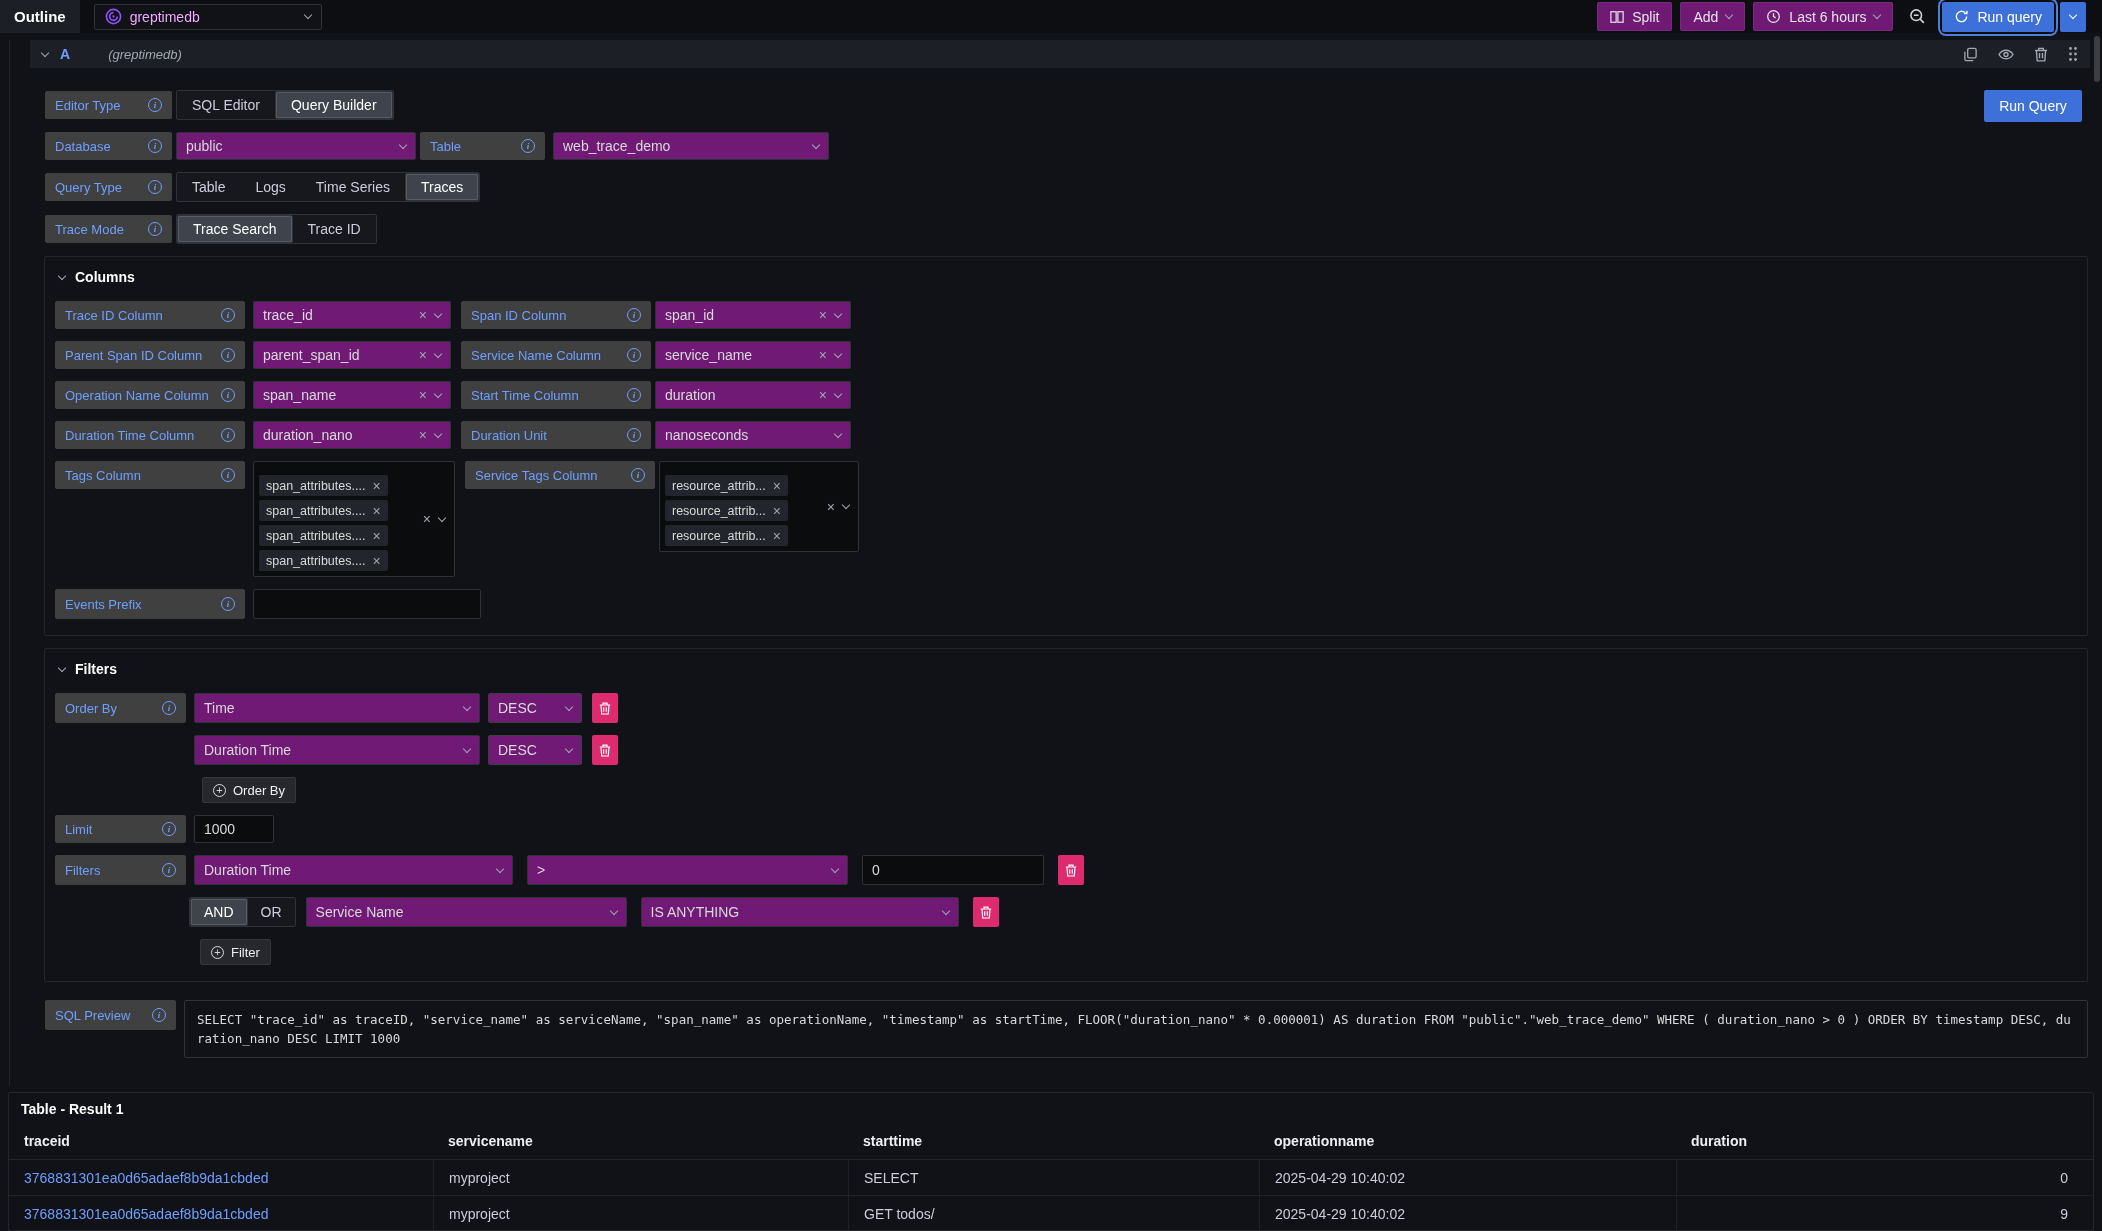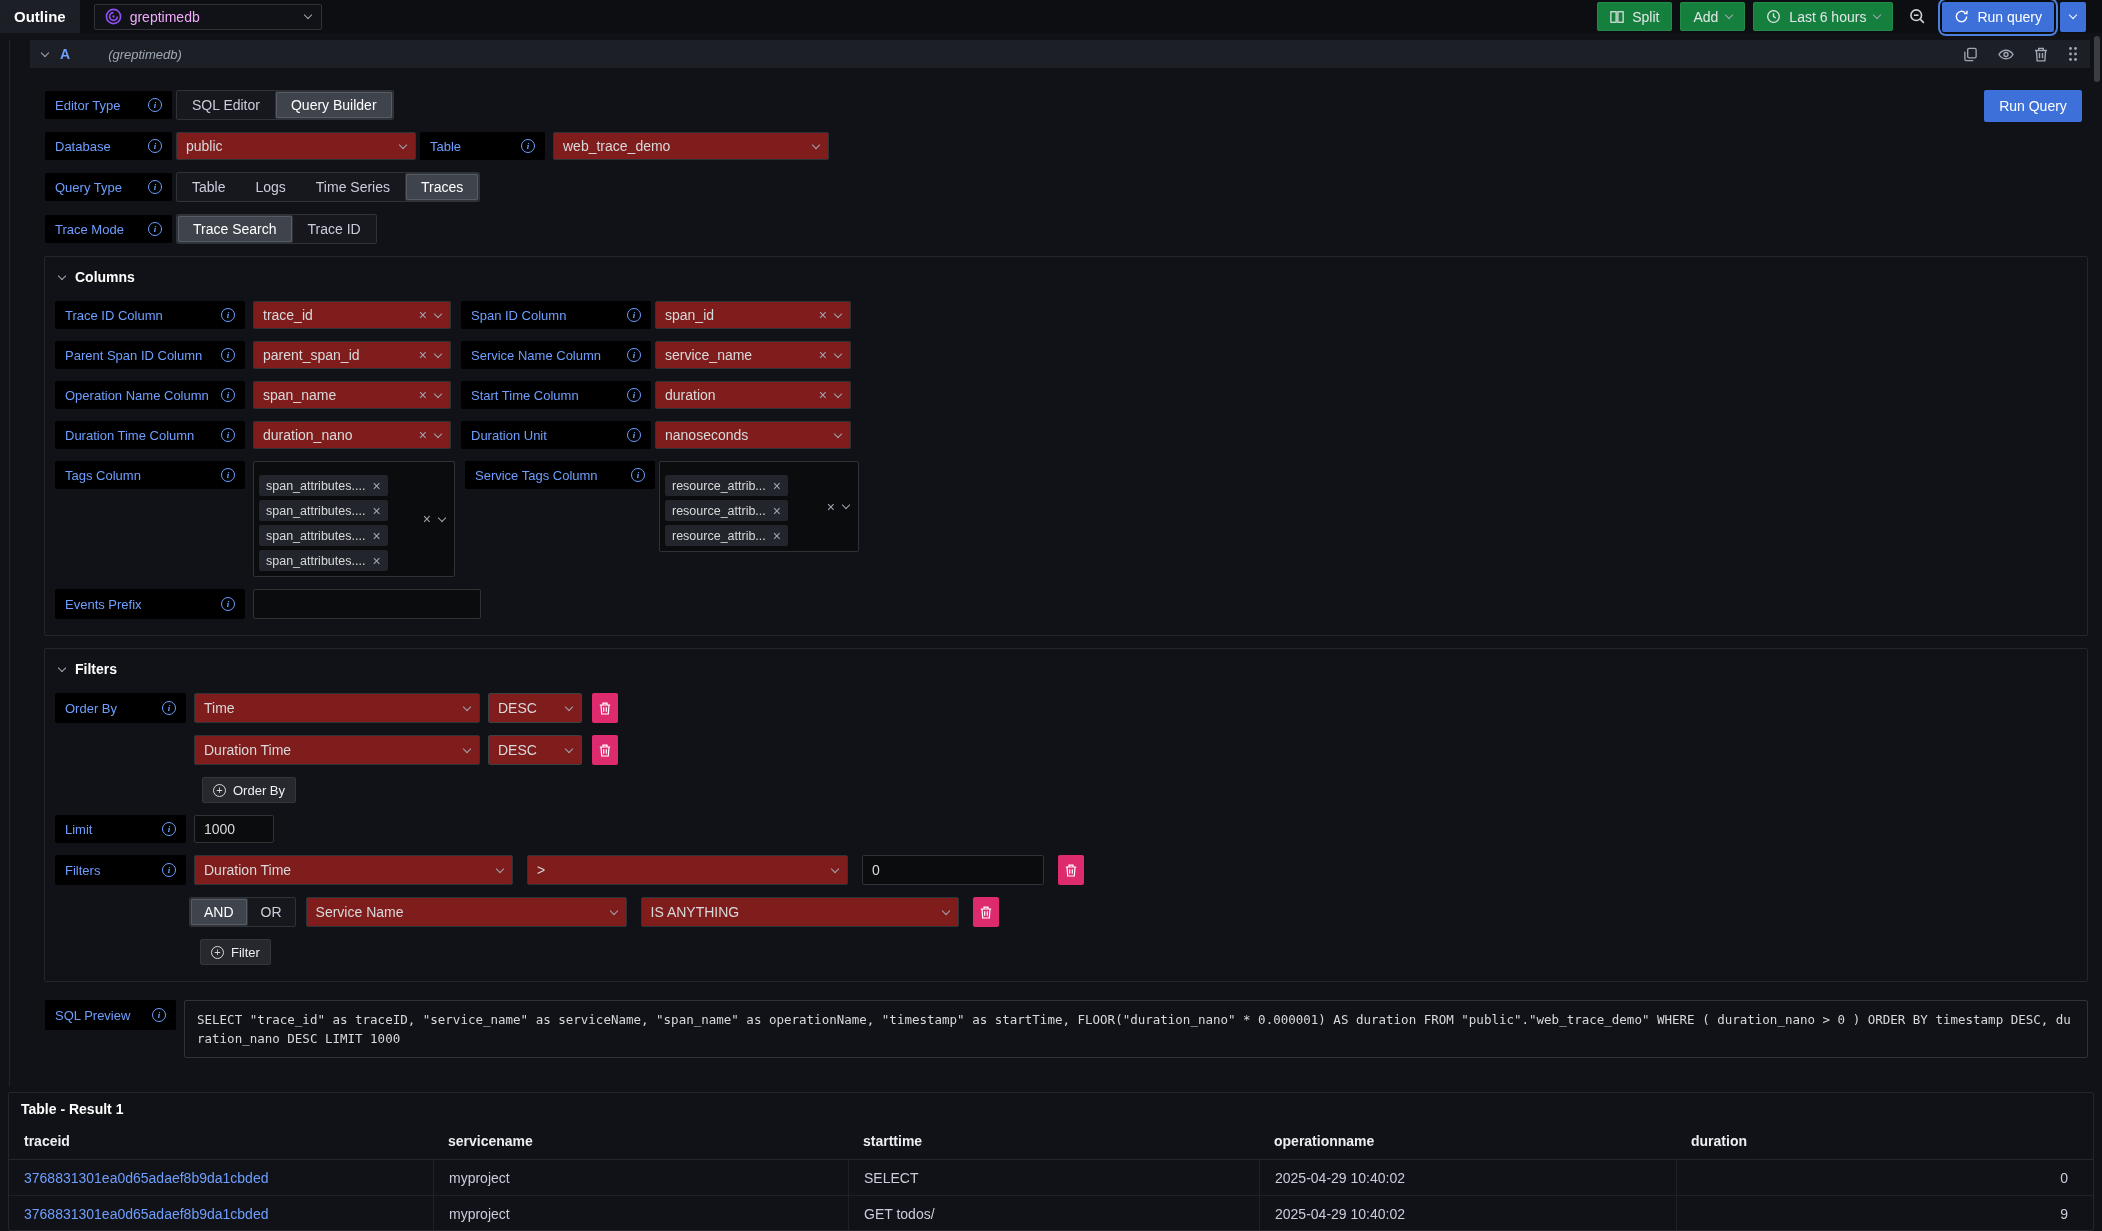--- a/index.html
+++ b/index.html
@@ -9,21 +9,21 @@
   
   .topbar { position:absolute; top:0; left:0; width:2102px; height:33px;
     background:#0c0e12; display:flex; align-items:center; }
   .outline-tab { height:33px; padding:0 14px; display:flex; align-items:center;
     background:#1c1f25; color:#fff; font-weight:700; font-size:15px; cursor:pointer; }
   .ds-picker { margin-left:14px; height:26px; width:228px; border:1px solid #2f3338;
     border-radius:2px; display:flex; align-items:center; gap:8px; padding:0 10px;
     background:#111217; cursor:pointer; }
   .ds-picker .name { flex:1; color:#f0abfc; }
   .tb-right { margin-left:auto; display:flex; align-items:center; gap:8px; padding-right:16px; }
-  .tbtn { height:29px; background:#15803d; border:1px solid rgba(255,255,255,0.07);
+  .tbtn { height:29px; background:#701a75; border:1px solid rgba(255,255,255,0.07);
     border-radius:2px; color:#e4e5ea; font-weight:500; font-size:14px;
     display:flex; align-items:center; gap:8px; padding:13px 12px; cursor:pointer;
     font-family:inherit; }
   .tbtn.icononly { padding:0 8px; }
   .runq-split { display:flex; align-items:center; }
   .runq-focus { border-radius:4px; box-shadow:0 0 0 2px #0b0c0e, 0 0 0 4px #4d7fdb; }
   .runq-main { height:30px; background:#3d71d9; border:none; border-radius:2px;
     color:#fff; font-weight:500; font-size:14px; display:flex; align-items:center;
     gap:8px; padding:0 12px; cursor:pointer; font-family:inherit; }
   .runq-chev { height:30px; width:26px; margin-left:6px; background:#3d71d9; border:none;
@@ -47,34 +47,34 @@
   .panel-strip { margin-left:30px; width:2060px; height:28px; background:#1c1f25;
     display:flex; align-items:center; gap:12px; padding:0 12px; }
   .refid { color:#6e9fff; font-weight:700; font-size:14px; }
   .ds-hint { color:#9fa7b3; font-style:italic; font-size:13px; margin-left:26px; }
   .strip-icons { margin-left:auto; display:flex; align-items:center; gap:20px; }
   .strip-icons svg { cursor:pointer; }
 
   .top-rows { margin-left:45px; margin-top:22px; }
   .frow { display:flex; align-items:center; margin-bottom:12px; }
   .frow.start { align-items:flex-start; }
-  .lbl { height:28px; background:#000000; border-radius:2px; display:flex; align-items:center;
+  .lbl { height:28px; background:#404040; border-radius:2px; display:flex; align-items:center;
     justify-content:space-between; padding:0 10px; color:#6e9fff; font-size:13px; font-weight:500; }
   .lbl .lt { margin-right:10px; white-space:nowrap; }
   .w127 { width:127px; } .w125 { width:125px; margin-left:4px; }
   .w190 { width:190px; } .w190b { width:190px; margin-left:10px; }
   .w131 { width:131px; }
 
   .seg { display:flex; align-items:center; background:#16181d; border:1px solid #2f3338;
     border-radius:2px; height:30px; margin-left:4px; padding:0; }
   .seg .opt { height:28px; display:flex; align-items:center; padding:0 15px; color:#ccccdc;
     font-weight:500; cursor:pointer; border-radius:2px; white-space:nowrap; }
   .seg .opt.sel { background:#3f434c; color:#fff; box-shadow:inset 0 0 0 1px #565b66; }
 
-  .sel { height:28px; background:#7f1d1d; border:1px solid #2f3338; border-radius:2px;
+  .sel { height:28px; background:#701a75; border:1px solid #2f3338; border-radius:2px;
     display:flex; align-items:center; gap:8px; padding:0 9px; cursor:pointer; }
   .sel .val { flex:1; color:#d8d9da; white-space:nowrap; overflow:hidden; }
   .inputbox { height:28px; background:#0b0c0e; border:1px solid #2f3338; border-radius:2px;
     display:flex; align-items:center; padding:0 9px; color:#d8d9da; }
   .ml4 { margin-left:4px; } .ml8 { margin-left:8px; } .ml10 { margin-left:10px; } .ml14 { margin-left:14px; }
 
   .section { margin:12px 0 10px 44px; width:2044px; border:1px solid #24262b;
     border-radius:2px; padding:10px 10px 14px; }
   .sec-head { display:flex; align-items:center; gap:10px; margin:2px 0 16px 4px;
     color:#fff; font-weight:700; font-size:14px; cursor:pointer; }

